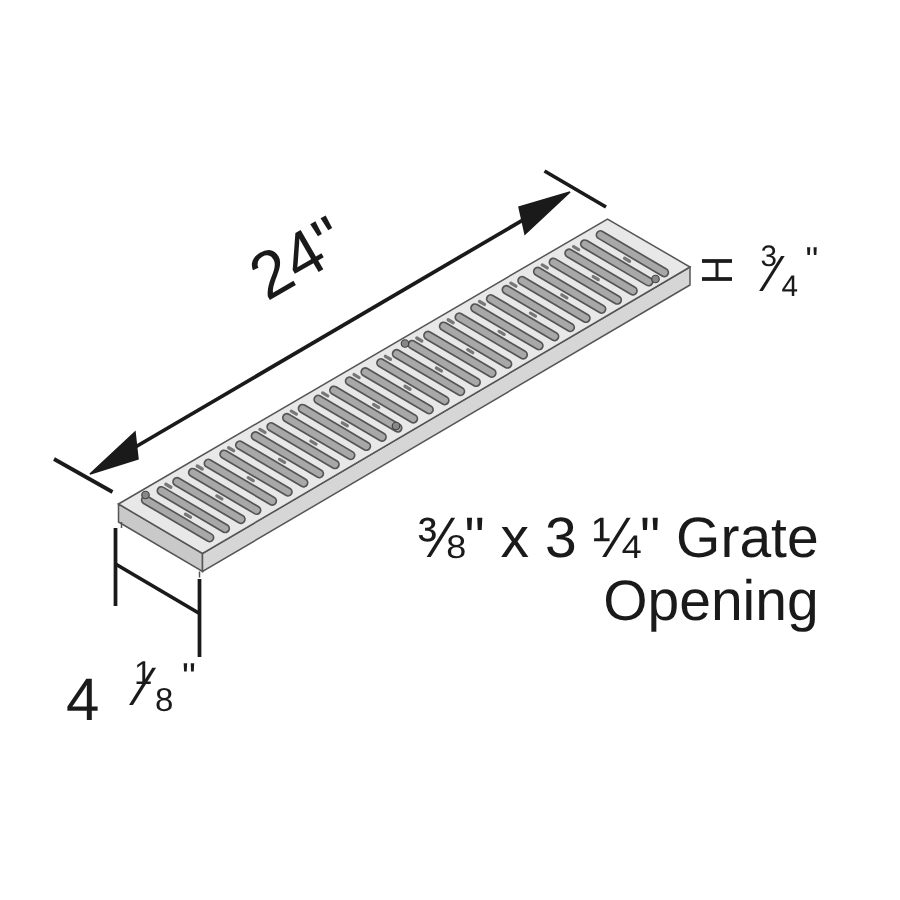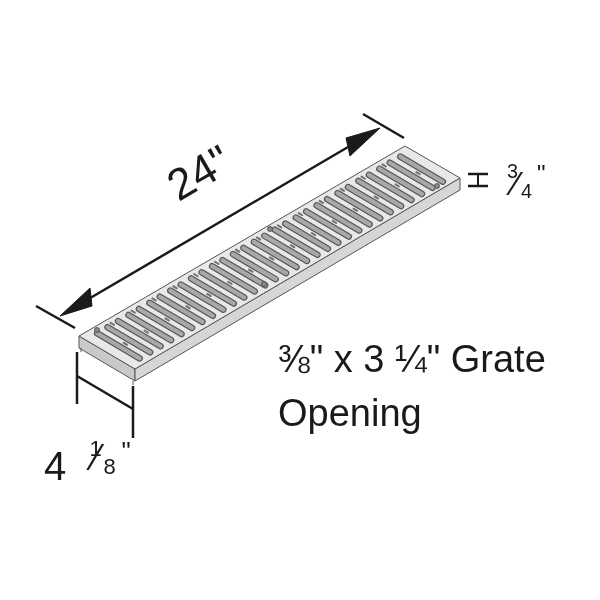--- a/index.html
+++ b/index.html
@@ -169,15 +169,15 @@
     <span class="frac" style="width:50px; height:40px; margin-left:10px;">
       <span class="num" style="left:2px; top:-2px; font-size:22px;">1</span>
       <span class="bar" style="left:6px; top:0px; font-size:36px;">⁄</span>
       <span class="den" style="left:16px; top:16px; font-size:22px;">8</span>
       <span class="num" style="left:34px; top:-2px; font-size:26px;">"</span>
     </span>
   </div>
 
   <div class="lbl" style="left:278px; top:340px; font-size:38px;">
     <div>⅜" x 3 ¼" Grate</div>
-    <div style="margin-top:16px;">Opening</div>
+    <div style="margin-top:4px;text-align:right;">Opening</div>
   </div>
 </div>
 
 </body></html>

